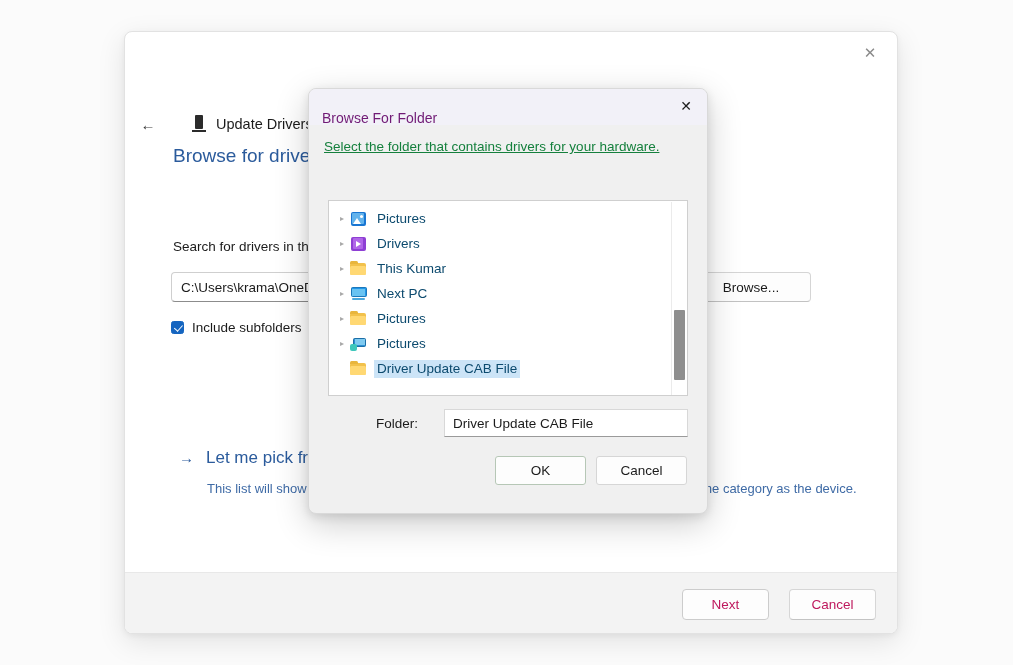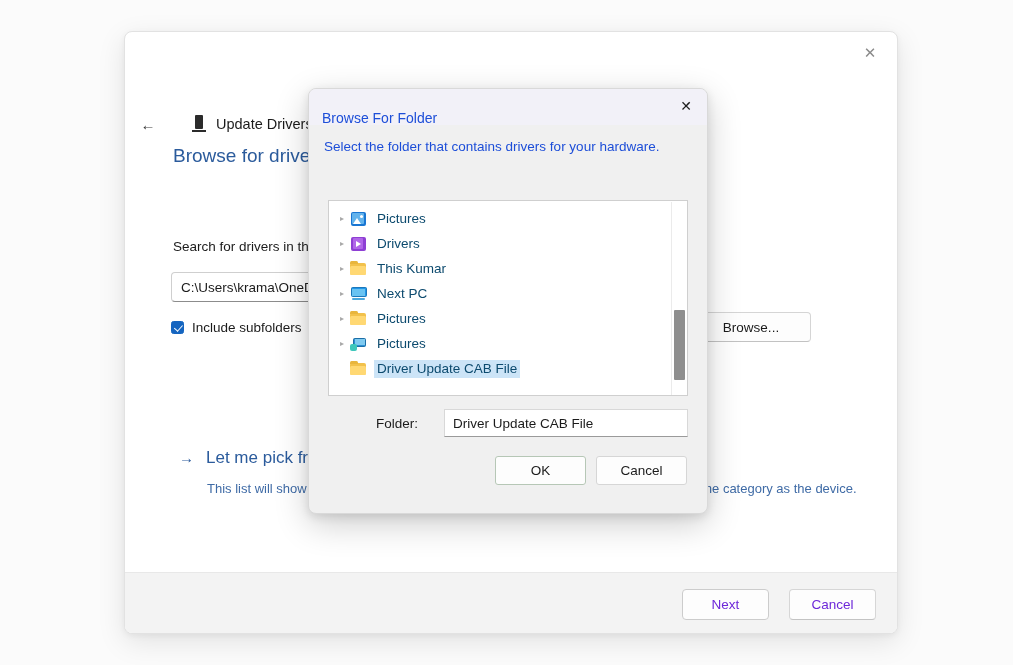--- a/index.html
+++ b/index.html
@@ -151,21 +151,20 @@
     background: #fdfdfd;
     border: 1px solid #d5d5d5;
     border-bottom-color: #c2c2c2;
     border-radius: 4px;
     box-sizing: border-box;
     display: flex;
     align-items: center;
     justify-content: center;
     font-size: 13.5px;
     color: #1b1b1b;
-    margin-top: 40px;
   }
 
   #subfolders-row {
     position: absolute;
     left: 46px;
     top: 286px;
     display: flex;
     align-items: center;
     height: 18px;
     text-align: center;
@@ -242,21 +241,21 @@
     width: 87px;
     background: #fdfdfd;
     border: 1px solid #d6d6d6;
     border-bottom-color: #c3c3c3;
     border-radius: 4px;
     box-sizing: border-box;
     display: flex;
     align-items: center;
     justify-content: center;
     font-size: 13.5px;
-    color: #6d28d9;
+    color: #be185d;
     margin-left: 44px;
   }
   #btn-next {
     right: 128px;
     top: 16px;
     border-color: #cccccc;
   }
   #btn-cancel-wizard {
     right: 21px;
     top: 16px;
@@ -281,21 +280,21 @@
     left: 0; top: 0;
     width: 100%;
     height: 36px;
     background: #f2f1f8;
     display: flex;
     align-items: center;
   }
   #bff-title {
     margin-left: 13px;
     font-size: 14px;
-    color: #1d4ed8;
+    color: #701a75;
     margin-top: 21px;
   }
   #bff-close {
     position: absolute;
     right: 2px;
     top: 2px;
     width: 38px;
     height: 30px;
     display: flex;
     align-items: center;
@@ -303,22 +302,23 @@
     color: #1b1b1b;
     font-size: 14px;
     cursor: default;
   }
 
   #bff-prompt {
     position: absolute;
     left: 15px;
     top: 50px;
     font-size: 13.5px;
-    color: #1d4ed8;
-    white-space: nowrap;
+    color: #15803d;
+    white-space: nowrap;
+    text-decoration: underline;
   }
 
   #bff-tree {
     position: absolute;
     left: 19px;
     top: 111px;
     width: 360px;
     height: 196px;
     background: #ffffff;
     border: 1px solid #cfcfcf;

